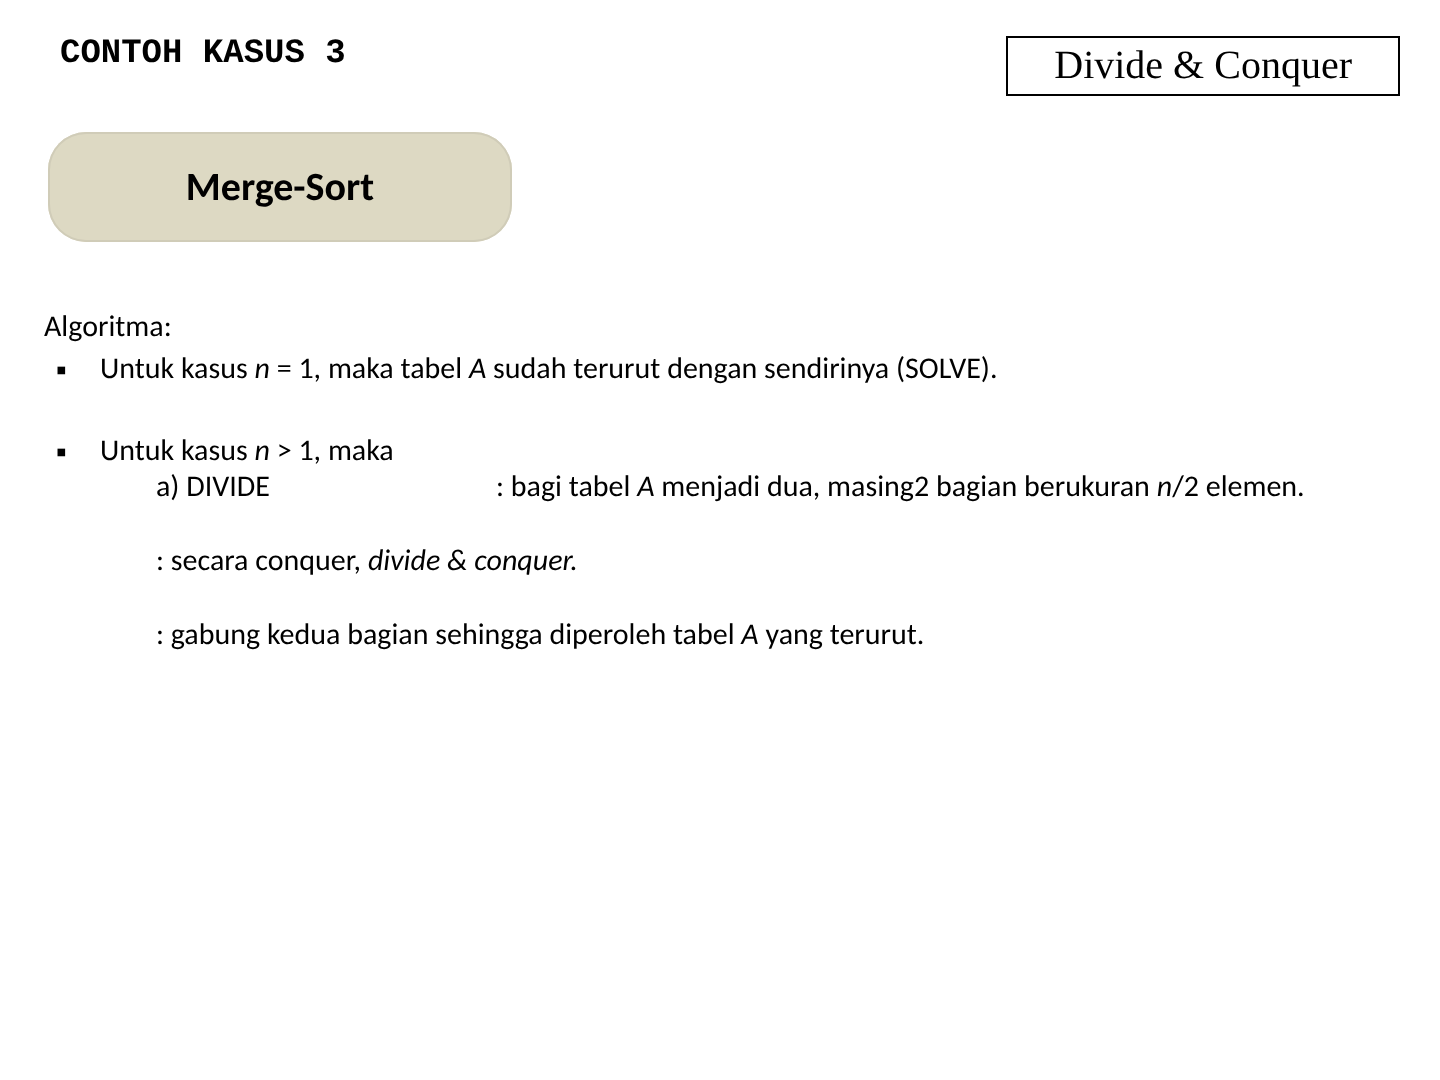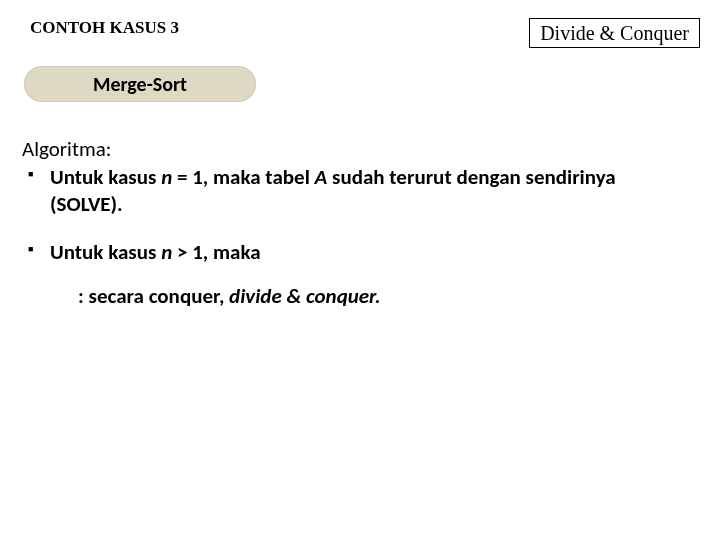--- a/index.html
+++ b/index.html
@@ -12,52 +12,52 @@
     position: relative;
     overflow: hidden;
   }
   .header {
     display: flex;
     justify-content: space-between;
     align-items: flex-start;
     padding: 18px 20px 0 30px;
   }
   .case-title {
-    font-family: Liberation Serif, serif;
+    font-family: Liberation Mono, monospace;
     font-weight: 700;
     font-size: 17px;
   }
   .box-dc {
     border: 1.5px solid #000;
-    padding: 2px 10px;
+    padding: 2px 23px;
     font-family: "Book Antiqua", Georgia, serif;
     font-size: 20px;
     line-height: 1.2;
   }
   .pill {
     margin: 18px 0 0 24px;
     width: 232px;
-    height: 36px;
+    height: 55px;
     background: #ddd9c3;
     border-radius: 19px;
     display: flex;
     align-items: center;
     justify-content: center;
     font-weight: 700;
     font-size: 20px;
     box-shadow: inset 0 0 0 1px #d0ccb8;
   }
   .content {
     padding: 34px 28px 0 22px;
-    font-size: 21px;
+    font-size: 15px;
     line-height: 1.25;
   }
   .algo-label { margin-bottom: 2px; }
   ul.bul { list-style: none; padding-left: 28px; }
-  ul.bul > li { position: relative; margin-bottom: 22px; font-weight: bold; }
+  ul.bul > li { position: relative; margin-bottom: 22px; }
   ul.bul > li::before {
     content: "▪";
     position: absolute;
     left: -22px;
     top: 1px;
     font-size: 15px;
   }
   .em { font-style: italic; }
   .sub { padding-left: 28px; }
   .row {
@@ -82,24 +82,31 @@
 <div class="content">
   <div class="algo-label">Algoritma:</div>
   <ul class="bul">
     <li>
       <span>Untuk kasus </span><span class="em">n</span><span> = 1, maka tabel </span><span class="em">A</span><span> sudah terurut dengan sendirinya (SOLVE).</span>
     </li>
     <li>
       <span>Untuk kasus </span><span class="em">n</span><span> &gt; 1, maka</span>
       <div class="sub">
         <div class="row">
+          <div class="lab">a)  DIVIDE</div>
+          <div class="desc">
+            <span>: bagi tabel </span><span class="em">A</span><span> menjadi dua, masing2 bagian berukuran </span><span class="em">n</span><span>/2 elemen.</span>
+          </div>
         </div>
         <div class="row">
           <div class="desc">
             <span>: secara conquer, </span><span class="em">divide &amp; conquer.</span>
           </div>
         </div>
         <div class="row">
+          <div class="desc">
+            <span>: gabung kedua bagian sehingga diperoleh tabel </span><span class="em">A</span><span> yang terurut.</span>
+          </div>
         </div>
       </div>
     </li>
   </ul>
 </div>
 
 </body></html>

